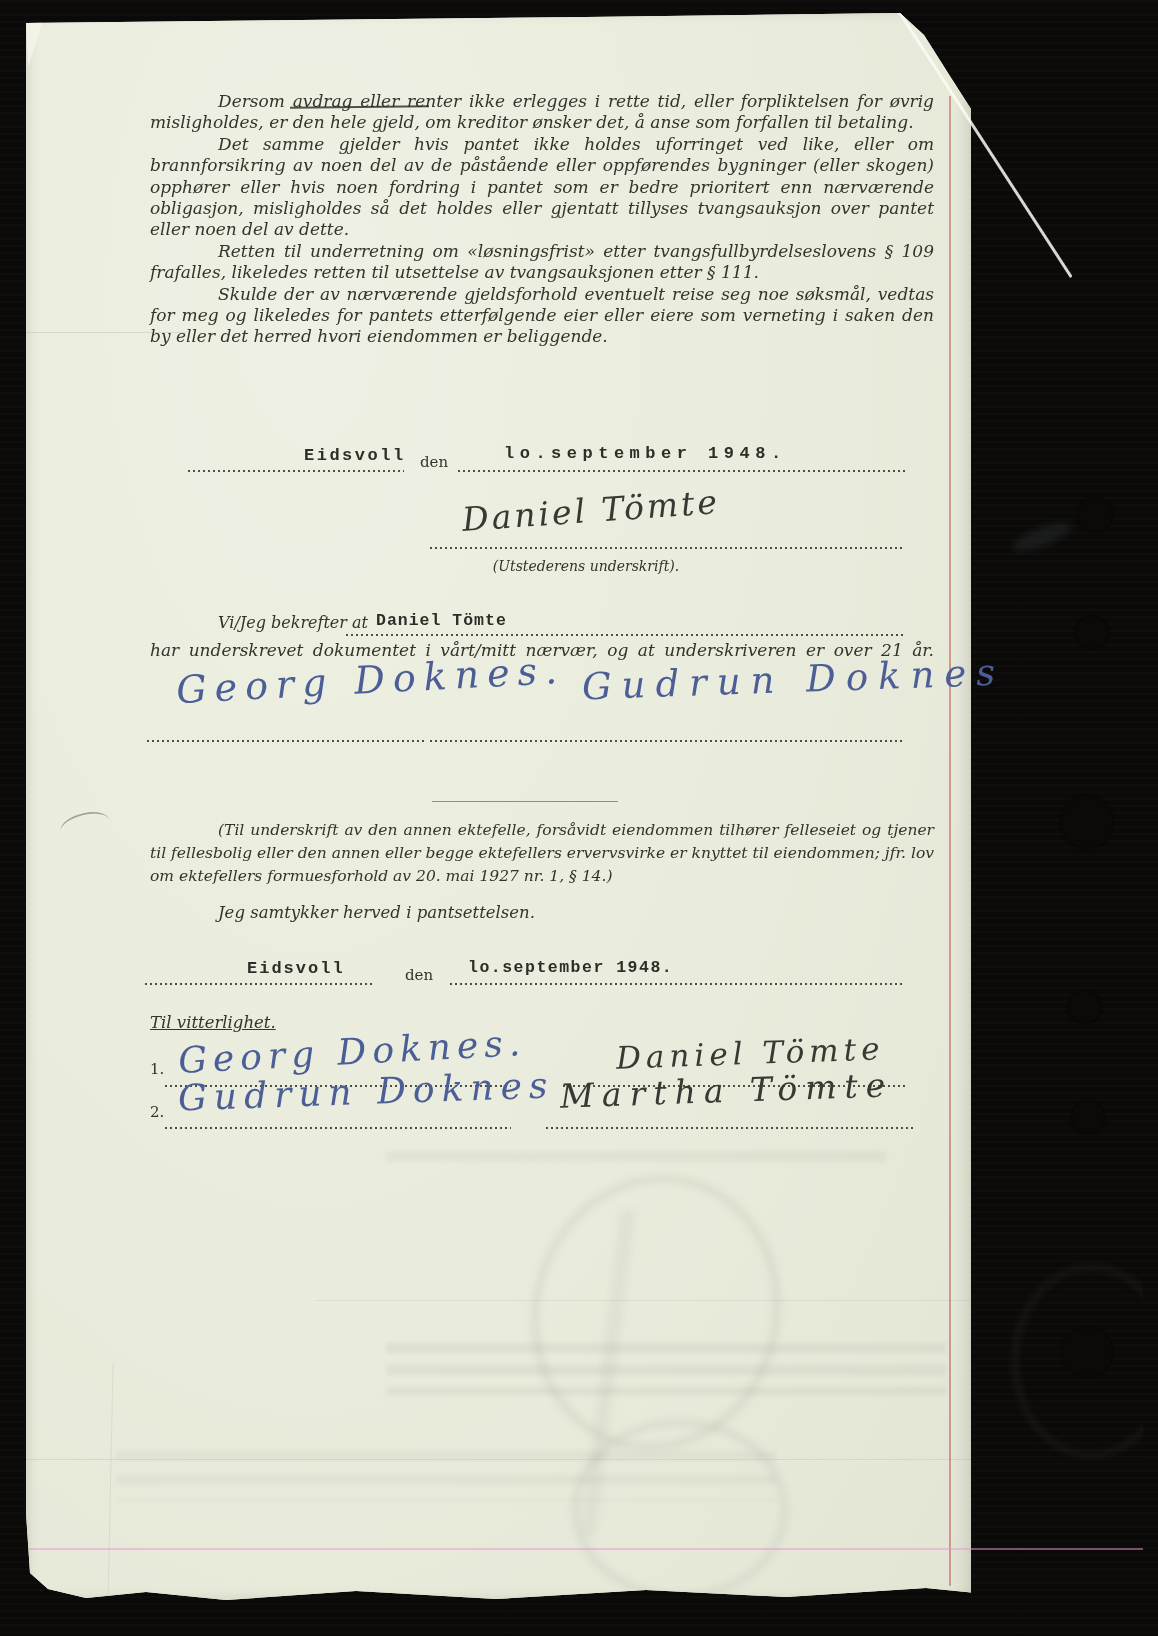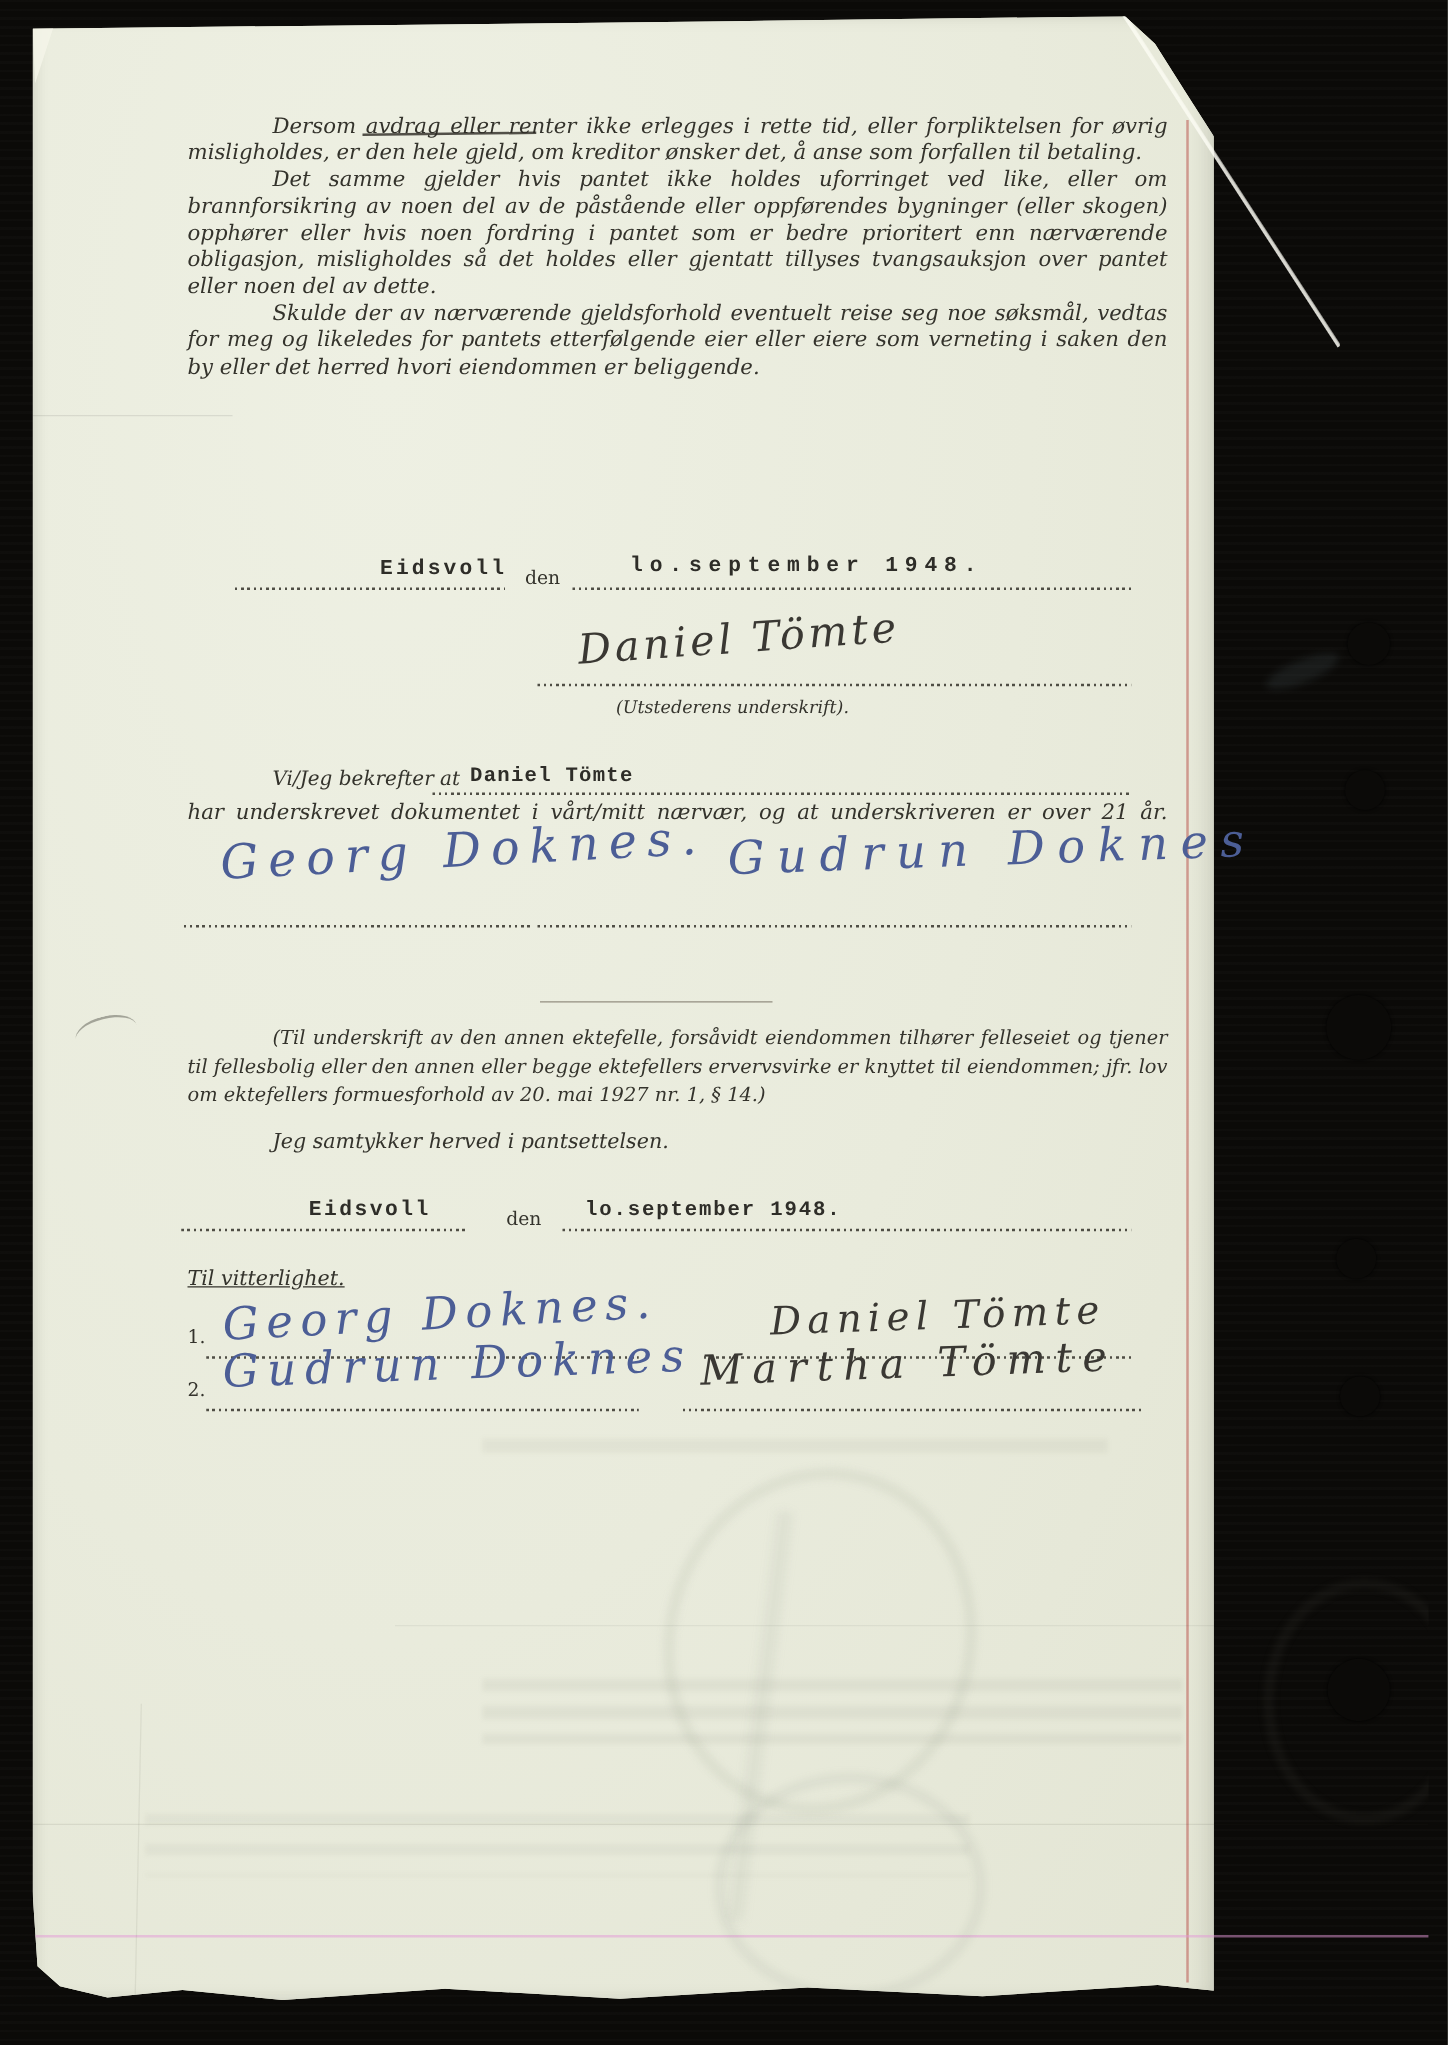--- a/index.html
+++ b/index.html
@@ -87,20 +87,21 @@
     <div class="greyline1"></div>
     <div class="greyline2"></div>
     <div class="crease-h"></div>
     <div class="crease-v"></div>
     <div class="pencil-arc"></div>
     <div class="smudge"></div>
 
     <section class="terms">
       <p><span>Dersom </span><span class="struck">avdrag eller re</span><span>nter ikke erlegges i rette tid, eller forpliktelsen for øvrig misligholdes, er den hele gjeld, om kreditor ønsker det, å anse som forfallen til betaling.</span></p>
       <p>Det samme gjelder hvis pantet ikke holdes uforringet ved like, eller om brannforsikring av noen del av de påstående eller oppførendes bygninger (eller skogen) opphører eller hvis noen fordring i pantet som er bedre prioritert enn nærværende obligasjon, misligholdes så det holdes eller gjentatt tillyses tvangsauksjon over pantet eller noen del av dette.</p>
+      <p>Retten til underretning om «løsningsfrist» etter tvangsfullbyrdelseslovens § 109 frafalles, likeledes retten til utsettelse av tvangsauksjonen etter § 111.</p>
       <p>Skulde der av nærværende gjeldsforhold eventuelt reise seg noe søksmål, vedtas for meg og likeledes for pantets etterfølgende eier eller eiere som verneting i saken den by eller det herred hvori eiendommen er beliggende.</p>
     </section>
 
     <div class="dotline" style="left:162px;top:457px;width:216px;"></div>
     <div class="typed" style="left:278px;top:433px;font-size:17px;letter-spacing:2.5px;">Eidsvoll</div>
     <div class="printword" style="left:394px;top:440px;">den</div>
     <div class="dotline" style="left:432px;top:457px;width:447px;"></div>
     <div class="typed" style="left:478px;top:431px;font-size:17px;letter-spacing:5.5px;">lo.september 1948.</div>
 
     <div class="script dark" style="left:436px;top:478px;font-size:33px;letter-spacing:3px;transform:rotate(-4deg);">Daniel Tömte</div>

